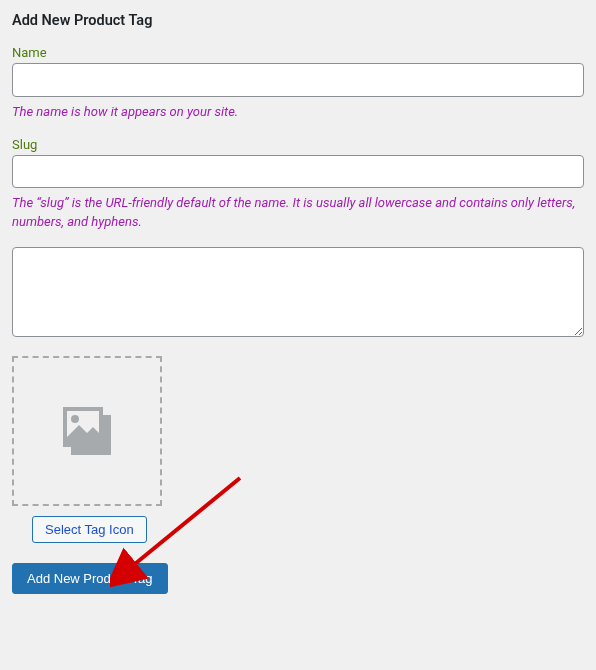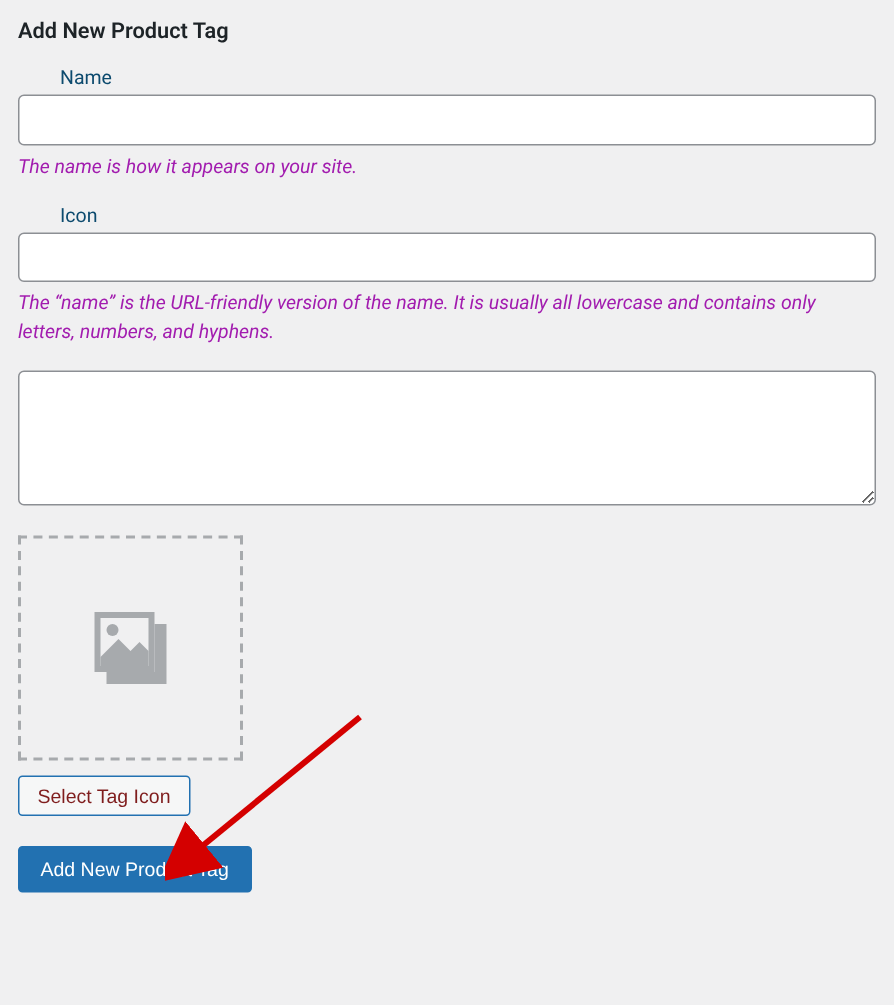--- a/index.html
+++ b/index.html
@@ -17,22 +17,21 @@
       font-size: 14.5px;
       font-weight: 600;
       margin: 0 0 16px 0;
       color: #1d2327;
     }
     .form-field { margin-bottom: 16px; }
     .form-field label {
       display: block;
       margin-bottom: 3px;
       font-size: 13px;
-      color: #0c4a6e;
-      margin-left: 28px;
+      color: #4d7c0f;
     }
     .form-field input[type="text"] {
       width: 100%;
       padding: 6px 8px;
       font-size: 14px;
       border: 1px solid #8c8f94;
       border-radius: 4px;
       background: #fff;
       line-height: 1.4;
       min-height: 30px;
@@ -63,25 +62,26 @@
       align-items: center;
       justify-content: center;
       margin: 0 0 10px 0;
       position: relative;
     }
     .icon-picker-box svg { display: block; }
     .btn-secondary {
       display: inline-block;
       background: #f6f7f7;
       border: 1px solid #2271b1;
-      color: #7f1d1d;
+      color: #1d4ed8;
       padding: 5px 12px;
       font-size: 13px;
       border-radius: 3px;
       cursor: pointer;
+      margin-left: 20px;
     }
     .btn-primary {
       display: inline-block;
       background: #2271b1;
       border: 1px solid #2271b1;
       color: #fff;
       padding: 7px 14px;
       font-size: 13px;
       border-radius: 3px;
       cursor: pointer;
@@ -102,23 +102,23 @@
 <div class="form-wrap">
   <h2 class="form-title">Add New Product Tag</h2>
 
   <div class="form-field">
     <label>Name</label>
     <input type="text" value="" style="">
     <p class="help">The name is how it appears on your site.</p>
   </div>
 
   <div class="form-field">
-    <label>Icon</label>
+    <label>Slug</label>
     <input type="text" value="" style="">
-    <p class="help">The “name” is the URL-friendly version of the name. It is usually all lowercase and contains only letters, numbers, and hyphens.</p>
+    <p class="help">The “slug” is the URL-friendly default of the name. It is usually all lowercase and contains only letters, numbers, and hyphens.</p>
   </div>
 
   <div class="form-field">
     <textarea style=""></textarea>
   </div>
 
   <div>
     <div class="icon-picker-box">
       <span>
         <svg width="64" height="64" viewBox="0 0 64 64">

